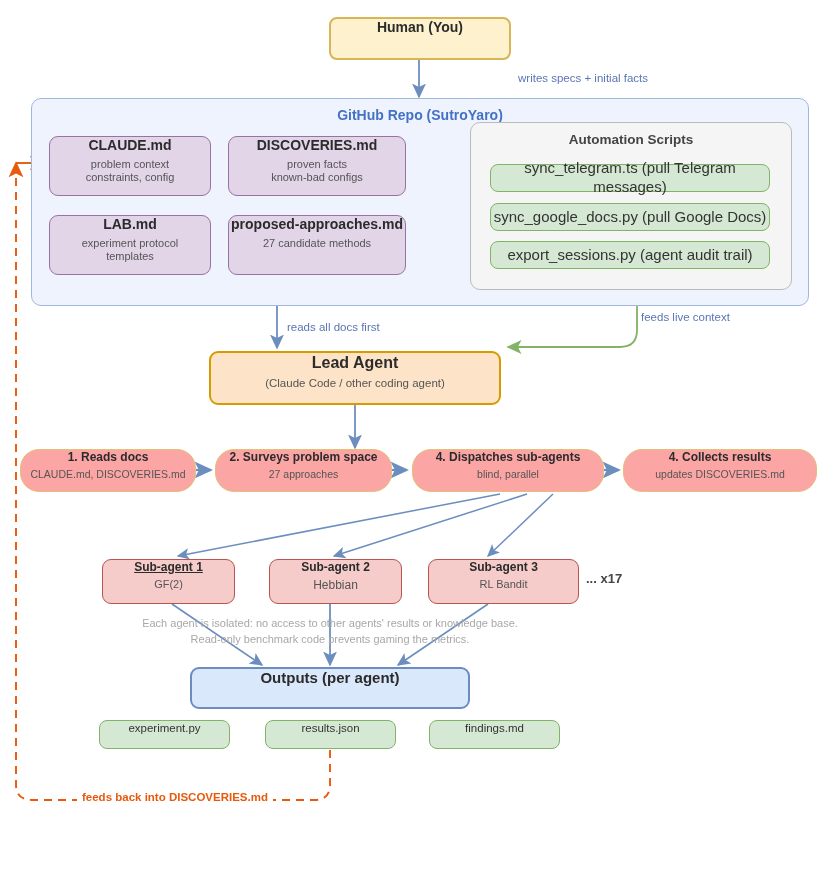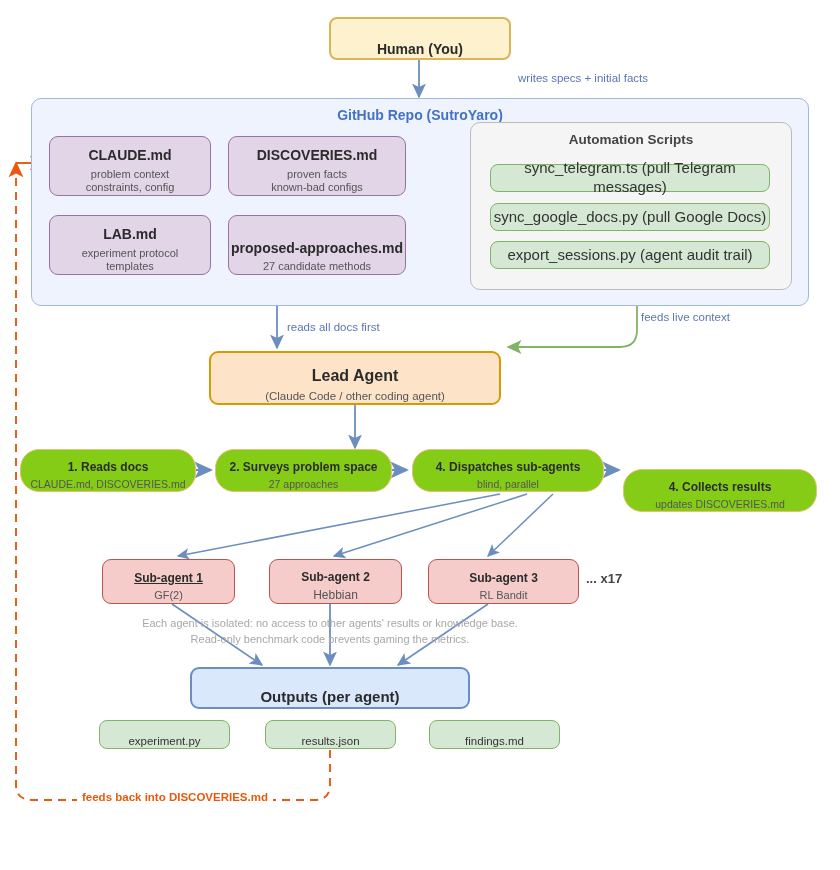--- a/index.html
+++ b/index.html
@@ -1,26 +1,26 @@
 <!DOCTYPE html>
 <html><head>
 <meta charset="utf-8">
 <style>
   html,body{margin:0;padding:0;background:#ffffff;}
   body{width:840px;height:870px;font-family:"Liberation Sans",sans-serif;color:#333333;overflow:hidden;}
   #stage{position:relative;width:840px;height:870px;}
   svg#wires{position:absolute;left:0;top:0;width:840px;height:870px;pointer-events:none;}
   .node{position:absolute;box-sizing:border-box;border-radius:8px;display:flex;flex-direction:column;
-        align-items:center;justify-content:flex-end;text-align:center;line-height:1.25;}
+        align-items:center;justify-content:flex-start;text-align:center;line-height:1.25;}
   .n-title{font-weight:bold;font-size:14px;color:#2b2b2b;}
   .n-sub{font-size:11px;color:#555555;margin-top:3px;}
   .n-sub div{white-space:nowrap;}
 
   .human{background:#fdf2cd;border:2px solid #d6b656;}
-  .step{background:#84cc16;border:1.6px solid #e3c176;border-radius:19px;}
+  .step{background:#fca5a5;border:1.6px solid #e3c176;border-radius:19px;}
   .lead{background:#fde4c8;border:2px solid #d79b00;border-radius:9px;}
   .doc{background:#e1d5e7;border:1.6px solid #9673a6;border-radius:9px;}
   .script{background:#d5e8d4;border:1.4px solid #82b366;border-radius:8px;
           font-size:15px;color:#333;justify-content:center;}
   .agent{background:#f5ccca;border:1.6px solid #b85450;border-radius:9px;}
   .outputs{background:#dae8fc;border:2px solid #6c8ebf;border-radius:9px;}
   .artifact{background:#d5e8d4;border:1.4px solid #82b366;border-radius:8px;font-size:11.5px;color:#333;}
 
   .repo-panel{position:absolute;box-sizing:border-box;background:#eef3fd;border:1.6px solid #9fb8e0;
               border-radius:10px;}
@@ -133,21 +133,21 @@
     <div class="n-sub" style="font-size:10.5px;">CLAUDE.md, DISCOVERIES.md</div>
   </div>
   <div class="node step" style="left:215px;top:449px;width:177px;height:43px;">
     <div class="n-title" style="font-size:12px;">2. Surveys problem space</div>
     <div class="n-sub" style="font-size:10.5px;">27 approaches</div>
   </div>
   <div class="node step" style="left:412px;top:449px;width:192px;height:43px;">
     <div class="n-title" style="font-size:12px;">4. Dispatches sub-agents</div>
     <div class="n-sub" style="font-size:10.5px;">blind, parallel</div>
   </div>
-  <div class="node step" style="left:623px;top:449px;width:194px;height:43px;margin-top:20px;">
+  <div class="node step" style="left:623px;top:449px;width:194px;height:43px;">
     <div class="n-title" style="font-size:12px;">4. Collects results</div>
     <div class="n-sub" style="font-size:10.5px;">updates DISCOVERIES.md</div>
   </div>
 
   <div class="node agent" style="left:102px;top:559px;width:133px;height:45px;">
     <div class="n-title" style="font-size:12px;text-decoration:underline;">Sub-agent 1</div>
     <div class="n-sub" style="font-size:11px;">GF(2)</div>
   </div>
   <div class="node agent" style="left:269px;top:559px;width:133px;height:45px;">
     <div class="n-title" style="font-size:12px;">Sub-agent 2</div>

